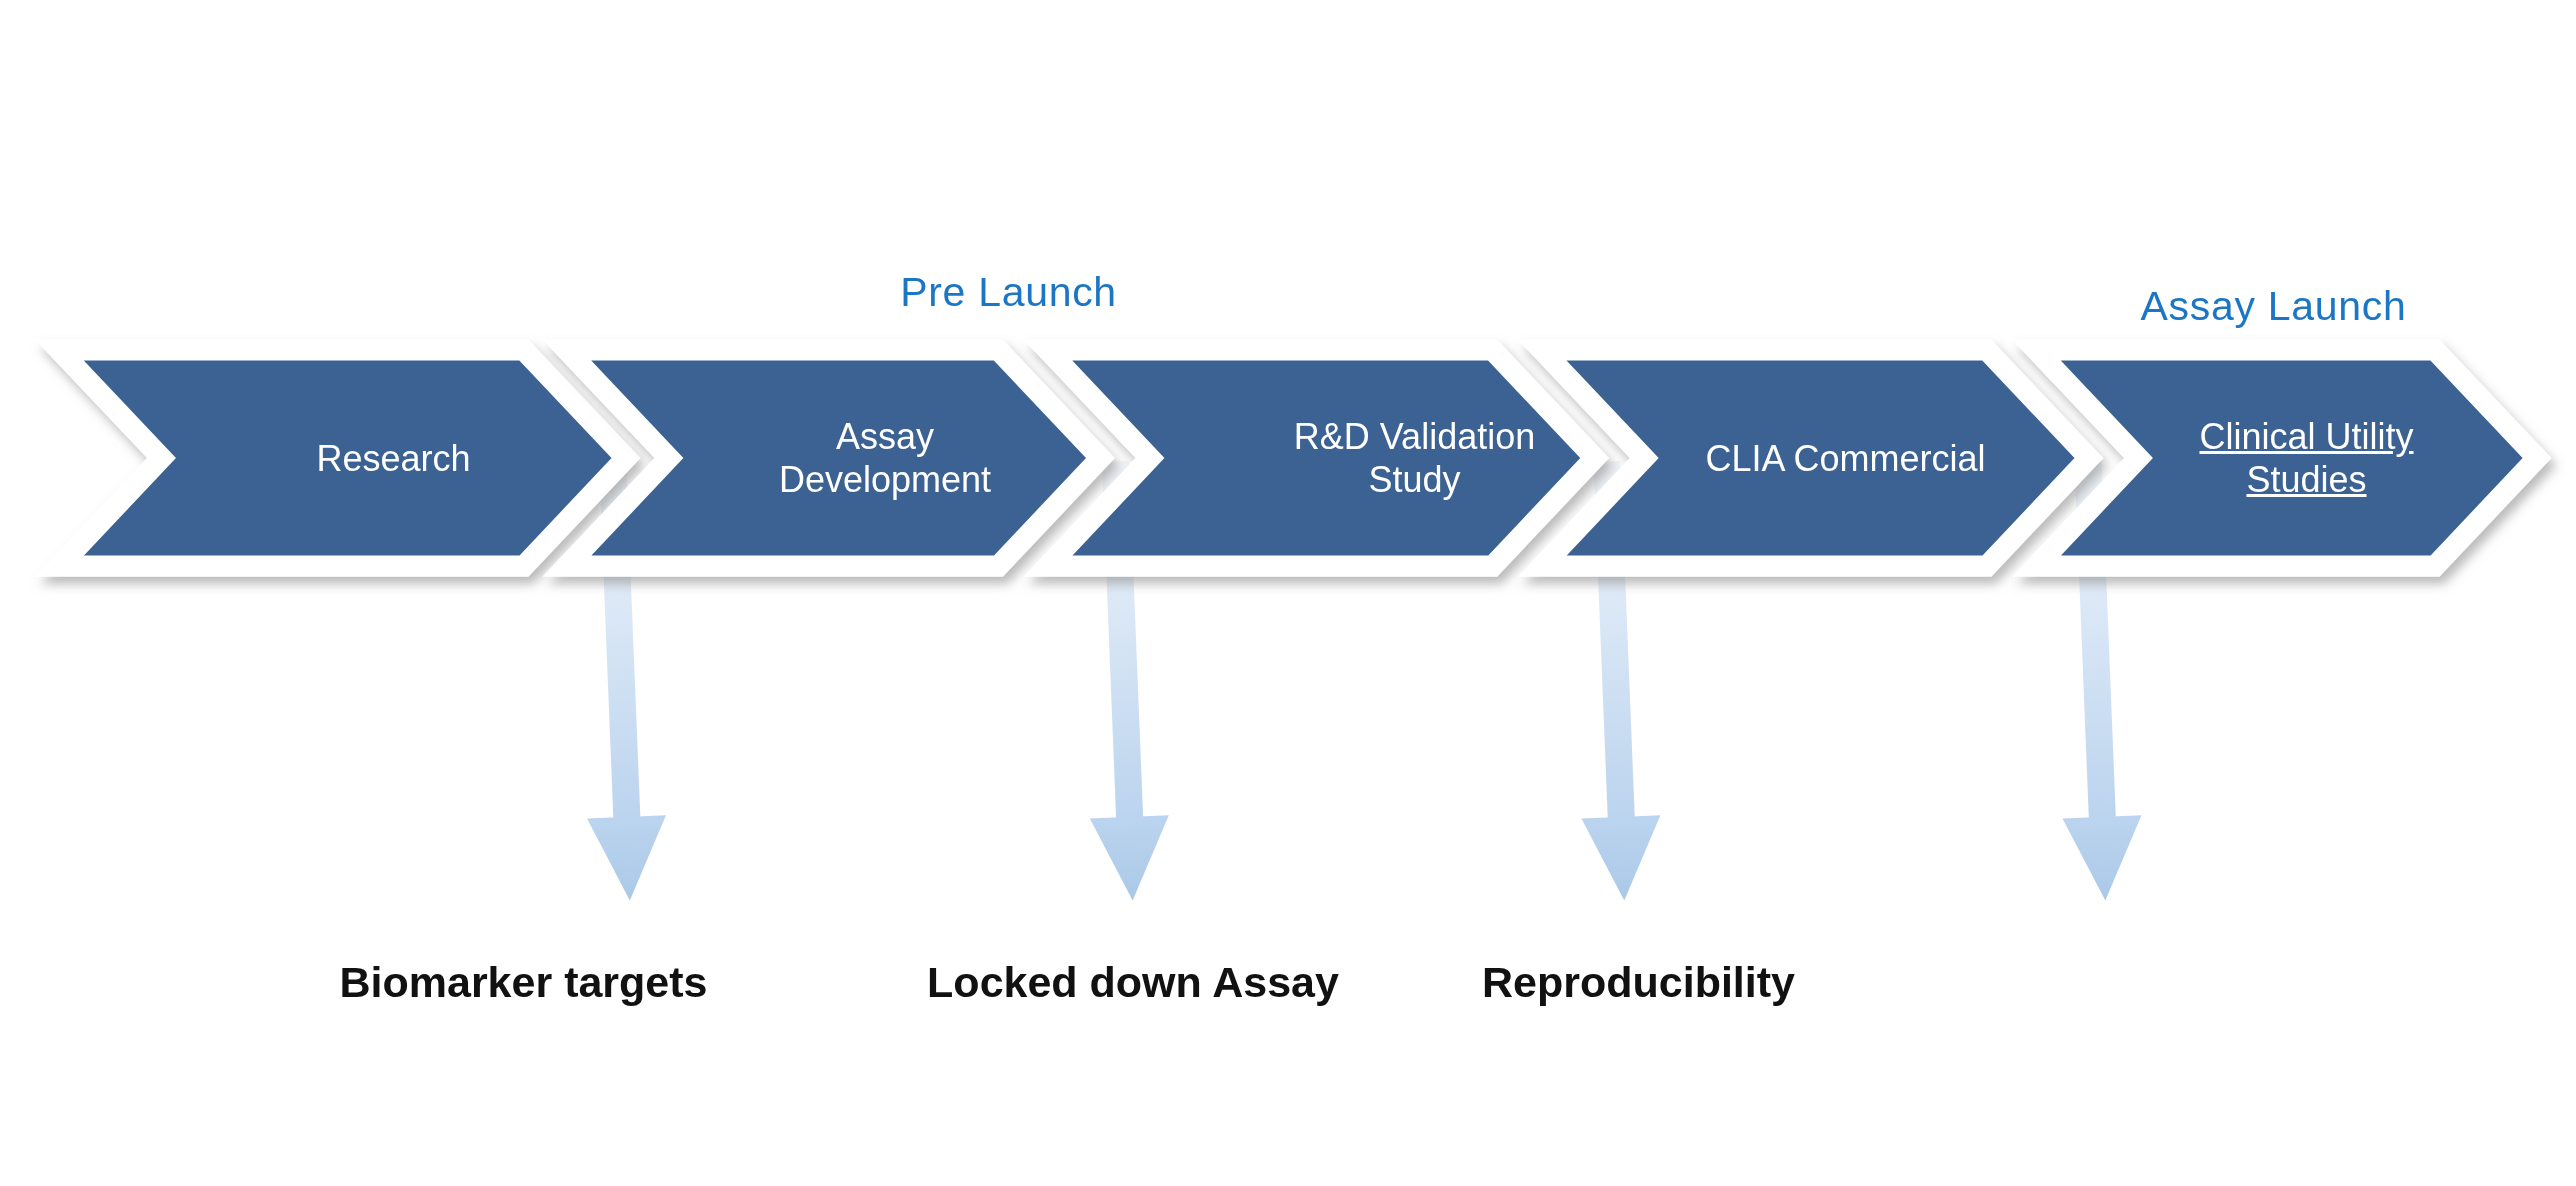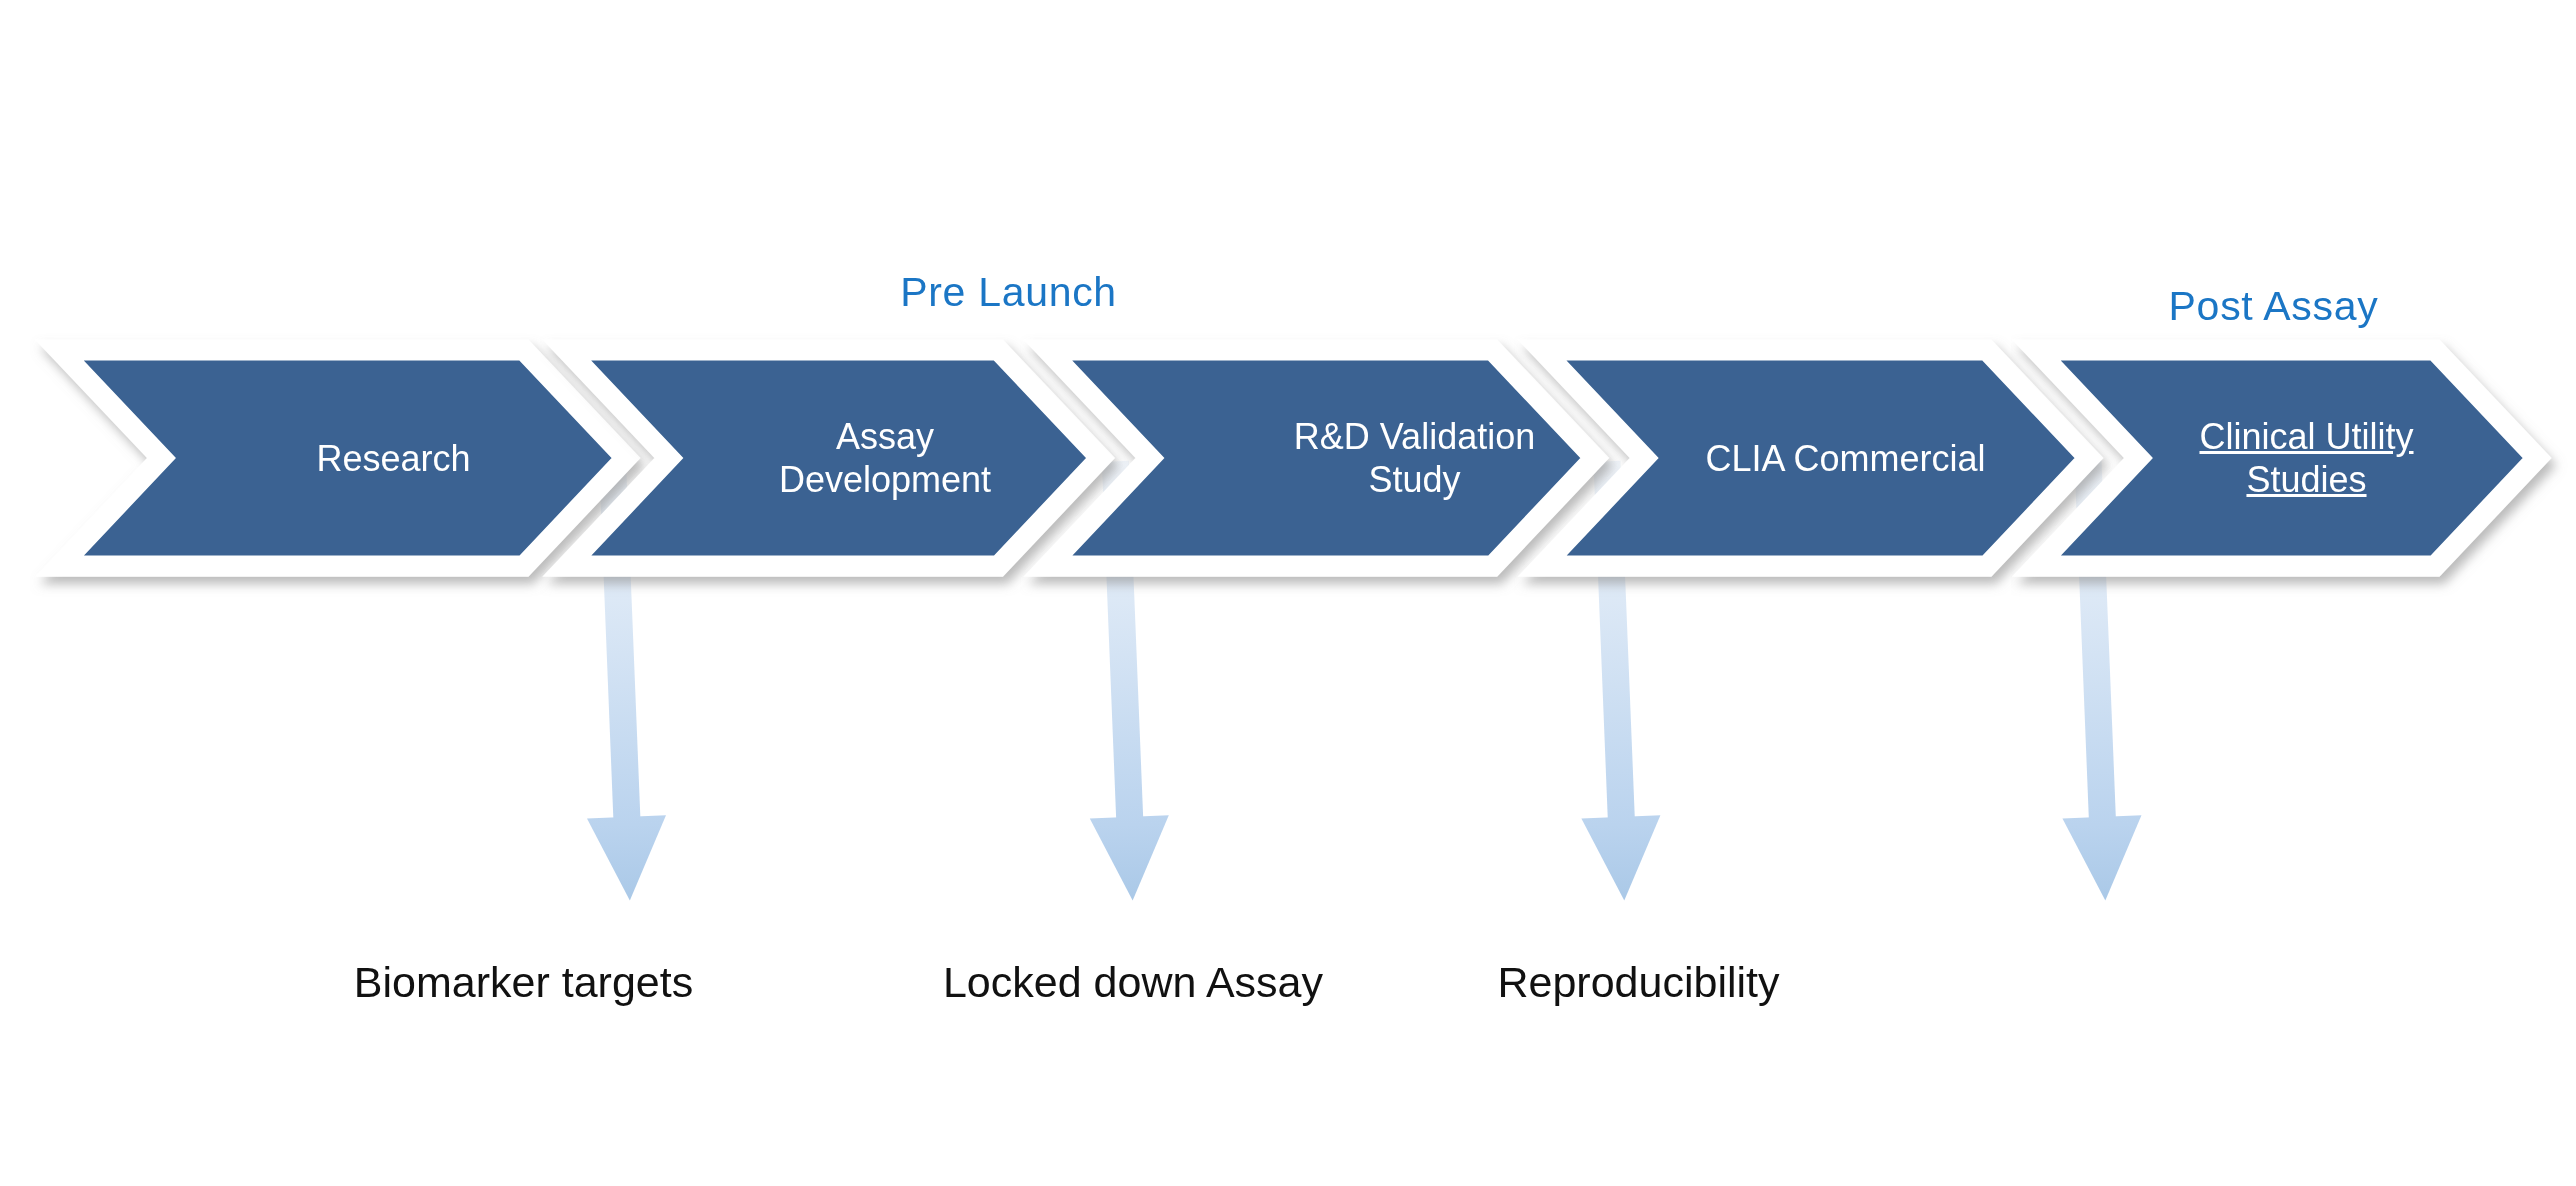--- a/index.html
+++ b/index.html
@@ -62,21 +62,21 @@
   }
   .milestone-label {
     position: absolute;
     top: 949px;
     height: 66px;
     display: flex;
     align-items: center;
     justify-content: center;
     text-align: center;
     font-size: 43px;
-    font-weight: 400;
+    font-weight: 700;
     color: var(--milestone_text, #111111);
     z-index: 30;
   }
 </style>
 </head>
 <body>
 
 <div id="canvas">
 
   <svg id="diagram-svg" viewBox="0 0 3909 1801" xmlns="http://www.w3.org/2000/svg">
@@ -109,21 +109,21 @@
     </g>
 
     <path class="chevron-path" d="M 90 531 L 795 531 L 950 695 L 795 859 L 90 859 L 245 695 Z"></path>
     <path class="chevron-path" d="M 860 531 L 1515 531 L 1670 695 L 1515 859 L 860 859 L 1015 695 Z"></path>
     <path class="chevron-path" d="M 1590 531 L 2265 531 L 2420 695 L 2265 859 L 1590 859 L 1745 695 Z"></path>
     <path class="chevron-path" d="M 2340 531 L 3015 531 L 3170 695 L 3015 859 L 2340 859 L 2495 695 Z"></path>
     <path class="chevron-path" d="M 3090 531 L 3695 531 L 3850 695 L 3695 859 L 3090 859 L 3245 695 Z"></path>
   </svg>
 
   <div class="phase-label" style="left:778px; top:269px;">Pre Launch</div>
-  <div class="phase-label" style="left:2043px; top:283px;">Post Assay</div>
+  <div class="phase-label" style="left:2043px; top:283px;">Assay Launch</div>
 
   <div class="stage-label" style="left:669px; width:432px;">Assay
 Development</div>
   <div class="stage-label" style="left:161px;  width:465px;">Research</div>
   <div class="stage-label" style="left:1184px; width:461px;">R&amp;D Validation
 Study</div>
   <div class="stage-label" style="left:1615px; width:461px;">CLIA Commercial</div>
   <div class="stage-label" style="left:2109px; width:395px;text-decoration:underline;">Clinical Utility
 Studies</div>
 

